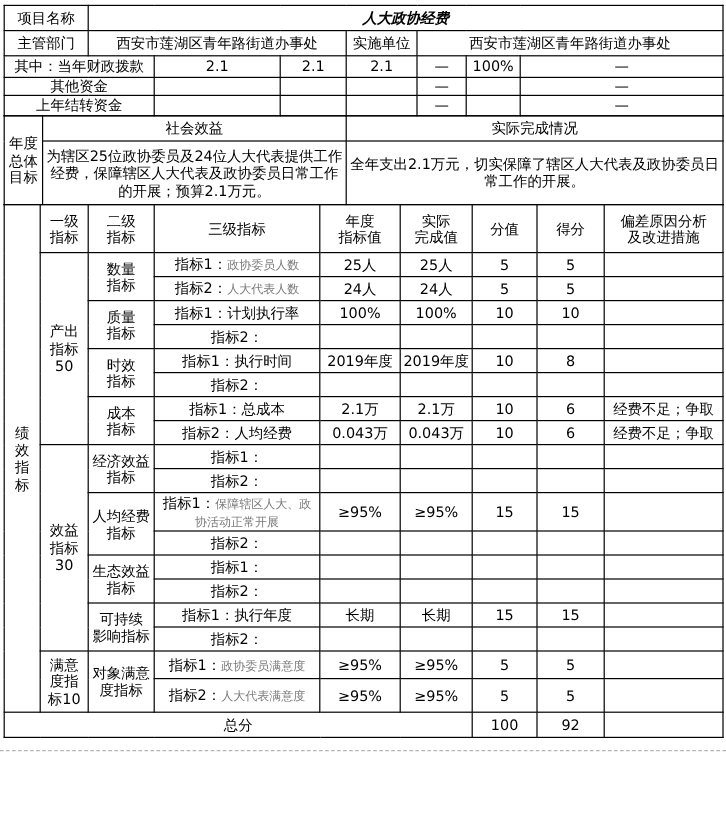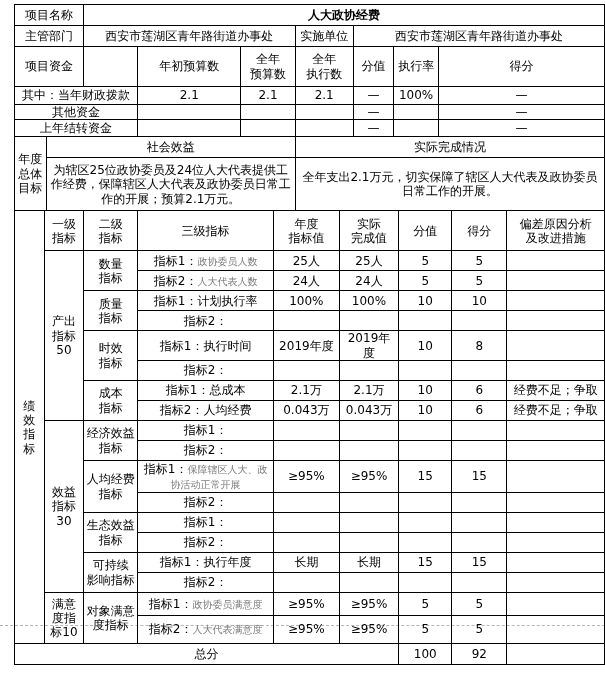--- a/index.html
+++ b/index.html
@@ -1,28 +1,28 @@
 <!DOCTYPE html>
 <html><head>
 <meta charset="utf-8">
 <style>
   html,body{margin:0;padding:0;}
   body{
     width:605px;height:681px;background:#ffffff;position:relative;
     font-family:"DejaVu Sans","Liberation Sans",sans-serif;color:#000;
   }
-  .sheet{position:absolute;top:4px;left:14px;}
+  .sheet{position:absolute;top:4px;left:3px;}
   table.tbl{border-collapse:collapse;table-layout:fixed;margin-top:-1px;background:transparent;}
   table.tbl:first-child{margin-top:0;}
   .tbl td{
     border:1px solid #000;font-size:12px;line-height:1.2;text-align:center;
     vertical-align:middle;padding:0 2px;white-space:pre-line;overflow:hidden;
     word-break:break-all;
   }
-  .bold{font-weight:bold;font-size:13px;}
+  .bold{font-weight:bold;font-size:13px;font-style:italic;}
   .la{text-align:left;padding-left:4px;}
   .ind{text-align:left;padding-left:36px;}
   .l3{text-align:left;padding-left:4px;white-space:normal;}
   .fill{font-size:10px;color:#7b7b7b;font-family:Liberation Serif, serif;}
   .goal{padding:2px 7px;}
   .vert{padding:0 1px;}
   .pagebreak{
     position:absolute;left:0;top:625px;width:605px;height:0;
     border-top:1px dashed #b5b5b5;z-index:-1;
   }
@@ -48,32 +48,20 @@
     <tbody>
         <tr style="height:21px">
       <td>项目名称</td>
       <td colspan="7" class="bold">人大政协经费</td>
     </tr>
     <tr style="height:21px">
       <td>主管部门</td>
       <td colspan="3">西安市莲湖区青年路街道办事处</td>
       <td>实施单位</td>
       <td colspan="3">西安市莲湖区青年路街道办事处</td>
-    </tr>
-    <tr style="height:40px">
-      <td>项目资金</td>
-      <td></td>
-      <td>年初预算数</td>
-      <td>全年
-预算数</td>
-      <td>全年
-执行数</td>
-      <td>分值</td>
-      <td>执行率</td>
-      <td>得分</td>
     </tr>
     <tr style="height:18px">
       <td colspan="2" class="la">其中：当年财政拨款</td>
       <td>2.1</td>
       <td>2.1</td>
       <td>2.1</td>
       <td>—</td>
       <td>100%</td>
       <td>—</td>
     </tr>

